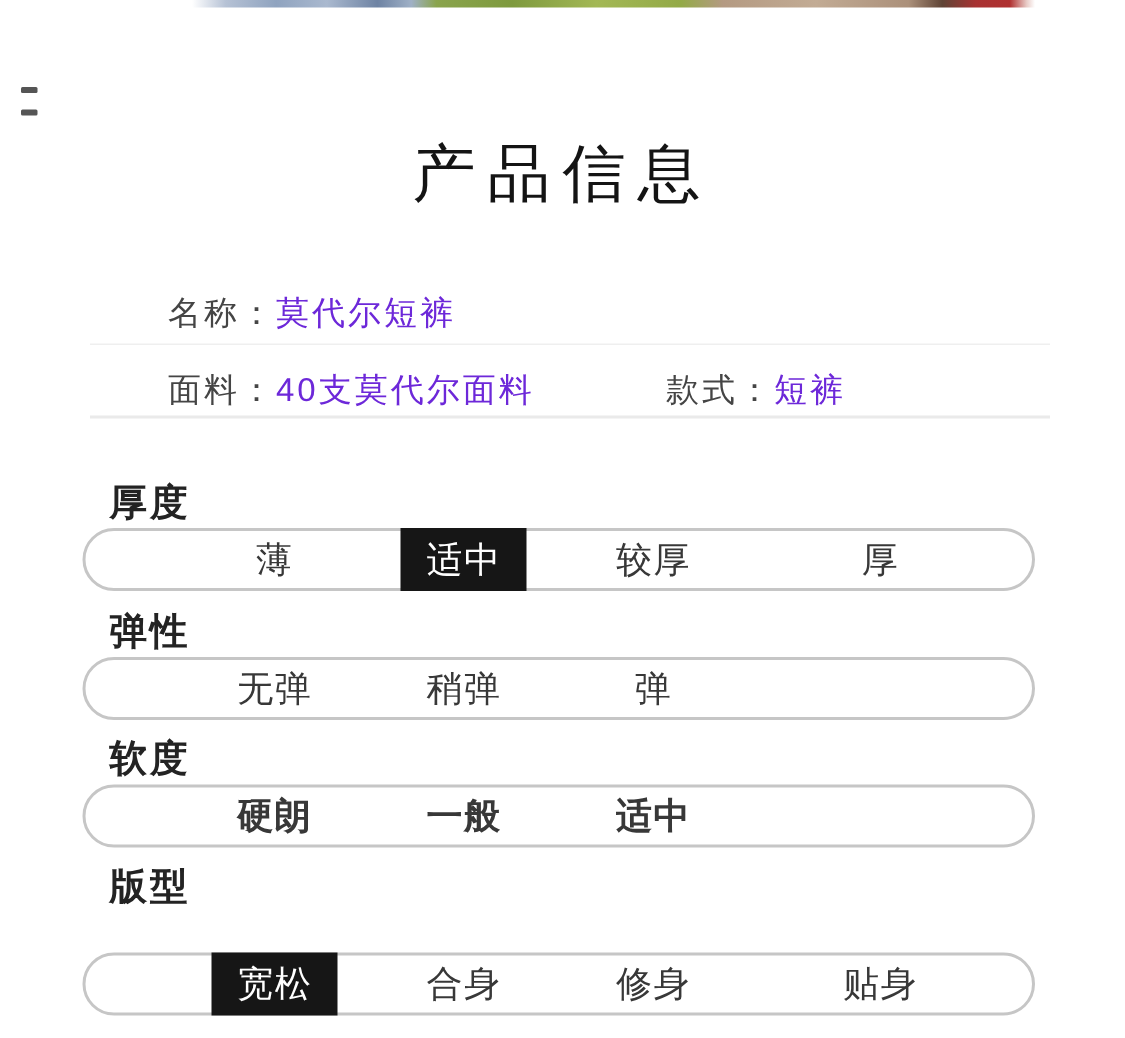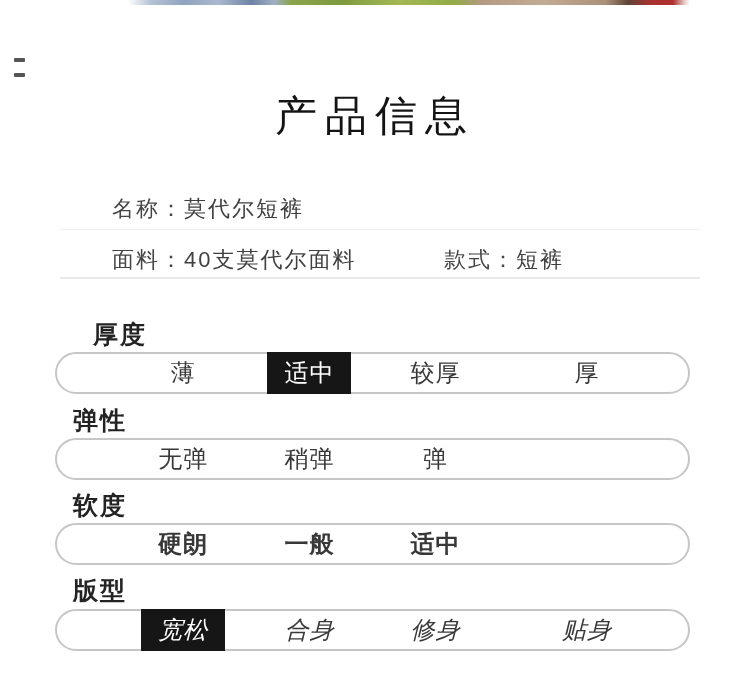--- a/index.html
+++ b/index.html
@@ -18,21 +18,21 @@
   }
   
   .stray-marks{position:absolute;left:14px;top:58px;}
   .stray-marks i{display:block;width:11px;height:4px;background:#555;border-radius:1px;margin-bottom:11px;}
   .title{
     position:absolute;top:88px;left:0;width:100%;text-align:center;
     font-size:42px;font-weight:500;color:#141414;letter-spacing:8px;white-space:nowrap;
   }
   .spec-row{position:absolute;left:68px;font-size:22px;color:#454545;letter-spacing:2px;white-space:nowrap;}
   .spec-row .lbl{color:#454545;margin-left:44px;}
-  .spec-row .val{color:#404040;}
+  .spec-row .val{color:#6d28d9;}
   .row-name{top:194px;}
   .row-fabric{top:245px;}
   .style-pair{position:absolute;left:332px;top:0;text-align:right;}
   .sep{position:absolute;left:60px;width:640px;background:#ececec;}
   .sep1{top:229px;height:1px;background:#efefef;}
   .sep2{top:277px;height:2px;background:#eaeaea;}
   .attr-label{
     position:absolute;left:73px;font-size:25px;font-weight:600;color:#232323;
     letter-spacing:2px;white-space:nowrap;
   }
@@ -42,24 +42,24 @@
   }
   .opt{
     position:absolute;top:0;bottom:0;transform:translateX(-50%);
     display:flex;align-items:center;justify-content:center;
     font-size:24px;color:#383838;letter-spacing:1px;white-space:nowrap;
   }
   .opt.c1{left:20%;} .opt.c2{left:40%;} .opt.c3{left:60%;} .opt.c4{left:84%;}
   .opt.selected{
     top:-2px;bottom:-2px;background:#161616;color:#ffffff;padding:0 17px;
   }
-  .lab1{top:318px;margin-left:20px;} .cap1{top:352px;}
+  .lab1{top:318px;} .cap1{top:352px;}
   .lab2{top:404px;} .cap2{top:438px;}
   .lab3{top:489px;} .cap3{top:523px;font-weight:bold;}
-  .lab4{top:574px;} .cap4{top:609px;font-style:italic;}
+  .lab4{top:574px;} .cap4{top:635px;}
 </style>
 </head>
 <body>
 
 <div class="page">
 
   <div class="photo-edge"></div>
 
   <div class="stray-marks">
     <i></i>

